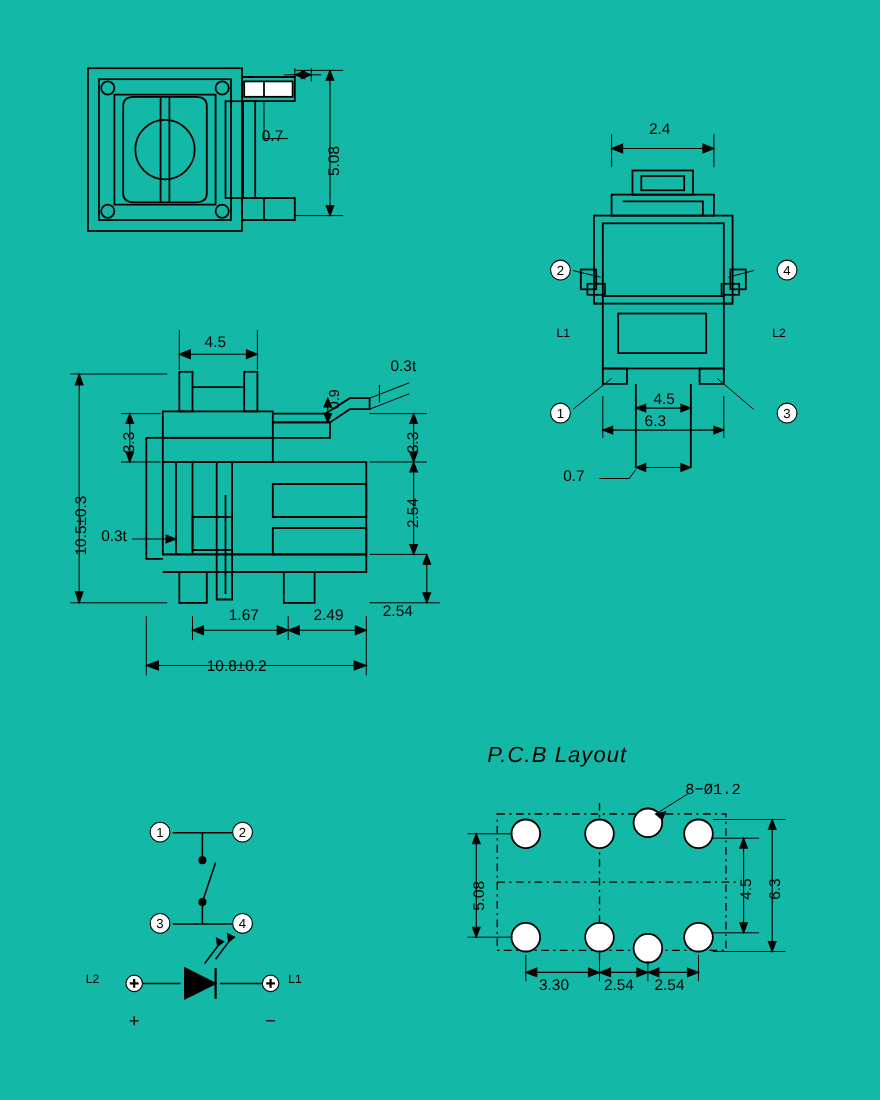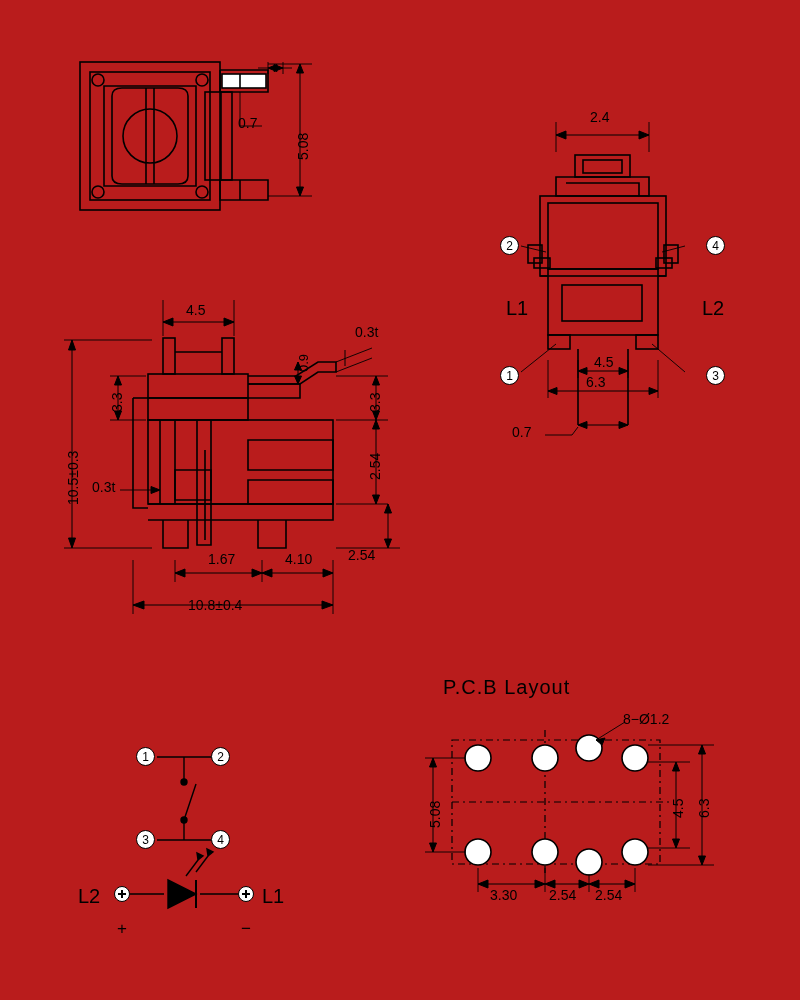--- a/index.html
+++ b/index.html
@@ -4,21 +4,21 @@
 <style>
   html, body {
     margin: 0;
     padding: 0;
     background: #ffffff;
   }
   #sheet {
     position: relative;
     width: 800px;
     height: 1000px;
-    background: #b91c1c;
+    background: #14b8a6;
     font-family: "Liberation Sans", sans-serif;
     color: #000000;
     overflow: hidden;
   }
   .dim {
     position: absolute;
     font-size: 14px;
     color: #000;
     white-space: nowrap;
     line-height: 1;
@@ -56,21 +56,21 @@
     background: #fff;
   }
   .plusmark::before, .plusmark::after {
     content: "";
     position: absolute;
     background: #000;
   }
   .plusmark::before { left: 3px; top: 6.2px; width: 8px; height: 1.4px; }
   .plusmark::after  { top: 3px; left: 6.2px; height: 8px; width: 1.4px; }
   svg { position: absolute; left: 0; top: 0; overflow: visible; }
-  .lbl { position: absolute; font-size: 20px; white-space: nowrap; }
+  .lbl { position: absolute; font-size: 11px; white-space: nowrap; }
 </style>
 </head>
 <body>
 
 <div id="sheet">
 
   <svg width="800" height="1000">
     <g stroke="#000" fill="none" stroke-width="1.6">
 
       <rect x="80" y="62" width="140" height="148"></rect>
@@ -285,23 +285,23 @@
   </svg>
   <span class="dim" style="left:186px; top:303px;">4.5</span>
   <span class="dim small vert" style="left:297px; top:372px;">0.9</span>
   <span class="dim" style="left:355px; top:325px;">0.3t</span>
   <span class="dim vert" style="left:110px; top:412px;">3.3</span>
   <span class="dim vert" style="left:368px; top:412px;">3.3</span>
   <span class="dim vert" style="left:368px; top:480px;">2.54</span>
   <span class="dim" style="left:348px; top:548px;">2.54</span>
   <span class="dim" style="left:92px; top:480px;">0.3t</span>
   <span class="dim" style="left:208px; top:552px;">1.67</span>
-  <span class="dim" style="left:285px; top:552px;">4.10</span>
+  <span class="dim" style="left:285px; top:552px;">2.49</span>
   <span class="dim vert" style="left:66px; top:505px;">10.5±0.3</span>
-  <span class="dim" style="left:188px; top:598px;">10.8±0.4</span>
+  <span class="dim" style="left:188px; top:598px;">10.8±0.2</span>
 
   <svg width="800" height="1000">
     <g stroke="#000" fill="none" stroke-width="1.4">
       <line x1="157" y1="757" x2="211" y2="757"></line>
       <line x1="184" y1="757" x2="184" y2="780"></line>
       <line x1="184" y1="840" x2="184" y2="822"></line>
       <line x1="157" y1="840" x2="211" y2="840"></line>
 
       <circle cx="184" cy="782" r="3" fill="#000"></circle>
       <circle cx="184" cy="820" r="3" fill="#000"></circle>
@@ -323,21 +323,21 @@
   <span class="circlenum" style="left:211px; top:747px;">2</span>
   <span class="circlenum" style="left:136px; top:830px;">3</span>
   <span class="circlenum" style="left:211px; top:830px;">4</span>
   <span class="lbl" style="left:78px; top:885px;">L2</span>
   <span class="plusmark" style="left:114px; top:886px;"></span>
   <span class="plusmark" style="left:238px; top:886px;"></span>
   <span class="lbl" style="left:262px; top:885px;">L1</span>
   <span class="dim" style="left:117px; top:920px; font-size:17px;">+</span>
   <span class="dim" style="left:241px; top:920px; font-size:17px;">−</span>
 
-  <span class="title" style="left:443px; top:676px;">P.C.B  Layout</span>
+  <span class="title" style="left:443px; top:676px;font-style:italic;">P.C.B  Layout</span>
   <svg width="800" height="1000">
     <g stroke="#000" fill="none" stroke-width="1.2" stroke-dasharray="7 4 2 4">
       <rect x="452" y="740" width="208" height="124"></rect>
       <line x1="452" y1="802" x2="670" y2="802"></line>
       <line x1="545" y1="730" x2="545" y2="874"></line>
     </g>
     <g stroke="#000" fill="#ffffff" stroke-width="1.6">
       <circle cx="478" cy="758" r="13"></circle>
       <circle cx="545" cy="758" r="13"></circle>
       <circle cx="635" cy="758" r="13"></circle>
@@ -378,21 +378,21 @@
       <path d="M589 884 l-10 -4 l0 8 z"></path>
       <line x1="589" y1="884" x2="635" y2="884" stroke-width="1"></line>
       <path d="M589 884 l10 -4 l0 8 z"></path>
       <path d="M635 884 l-10 -4 l0 8 z"></path>
       <line x1="478" y1="868" x2="478" y2="892" stroke-width="0.9"></line>
       <line x1="545" y1="868" x2="545" y2="892" stroke-width="0.9"></line>
       <line x1="589" y1="874" x2="589" y2="892" stroke-width="0.9"></line>
       <line x1="635" y1="868" x2="635" y2="892" stroke-width="0.9"></line>
     </g>
   </svg>
-  <span class="dim" style="left:623px; top:712px;">8−Ø1.2</span>
+  <span class="dim" style="left:623px; top:712px;font-family:Liberation Mono, monospace;">8−Ø1.2</span>
   <span class="dim vert" style="left:428px; top:828px;">5.08</span>
   <span class="dim vert" style="left:671px; top:818px;">4.5</span>
   <span class="dim vert" style="left:697px; top:818px;">6.3</span>
   <span class="dim" style="left:490px; top:888px;text-align:center;">3.30</span>
   <span class="dim" style="left:549px; top:888px;">2.54</span>
   <span class="dim" style="left:595px; top:888px;">2.54</span>
 
 </div>
 
 </body></html>

